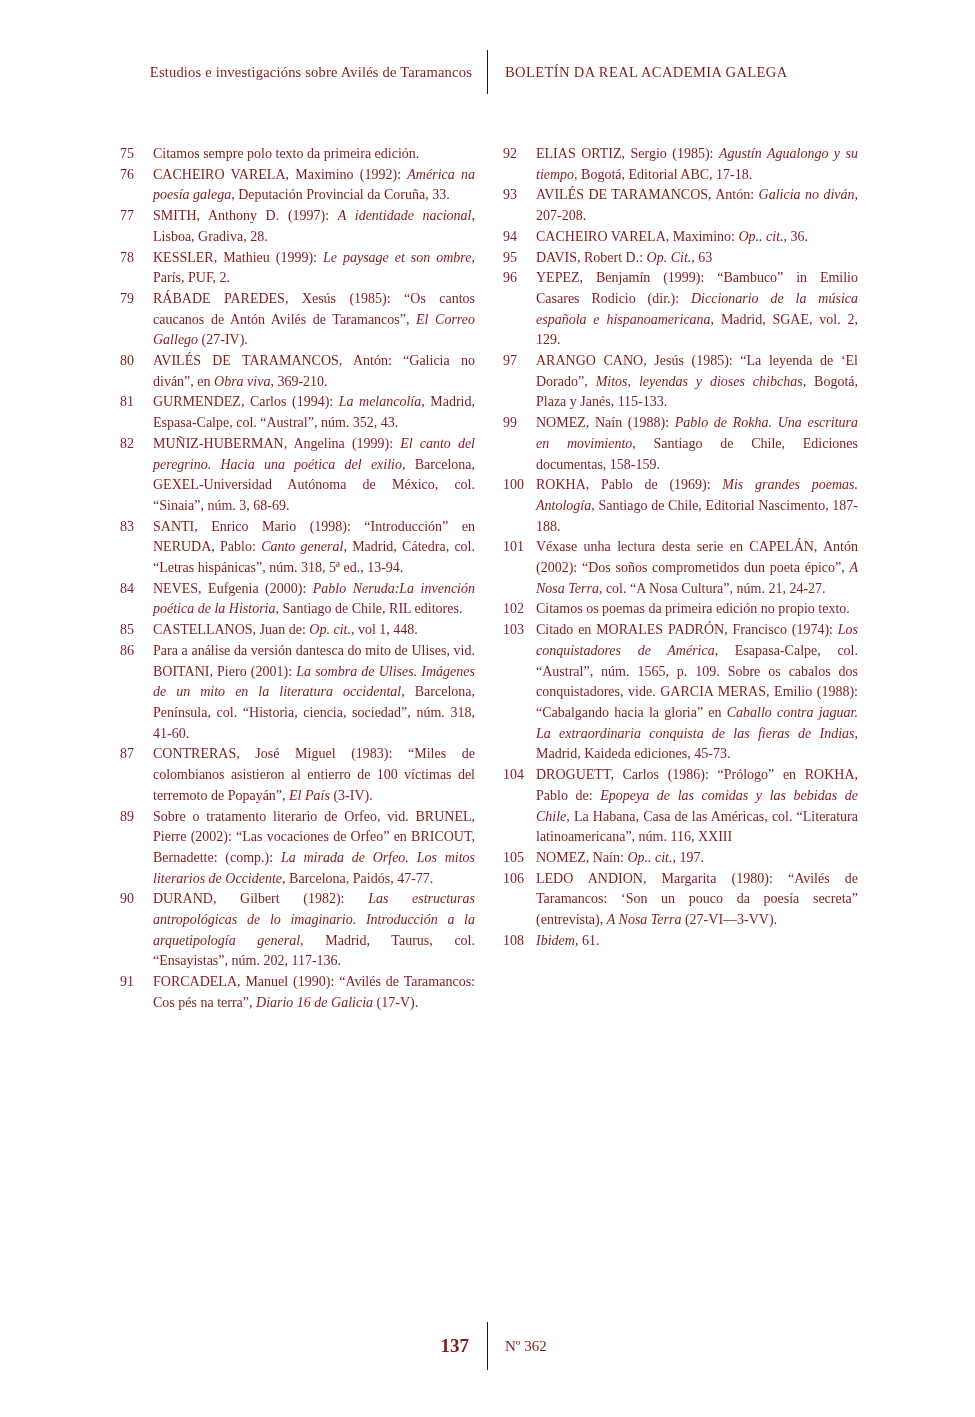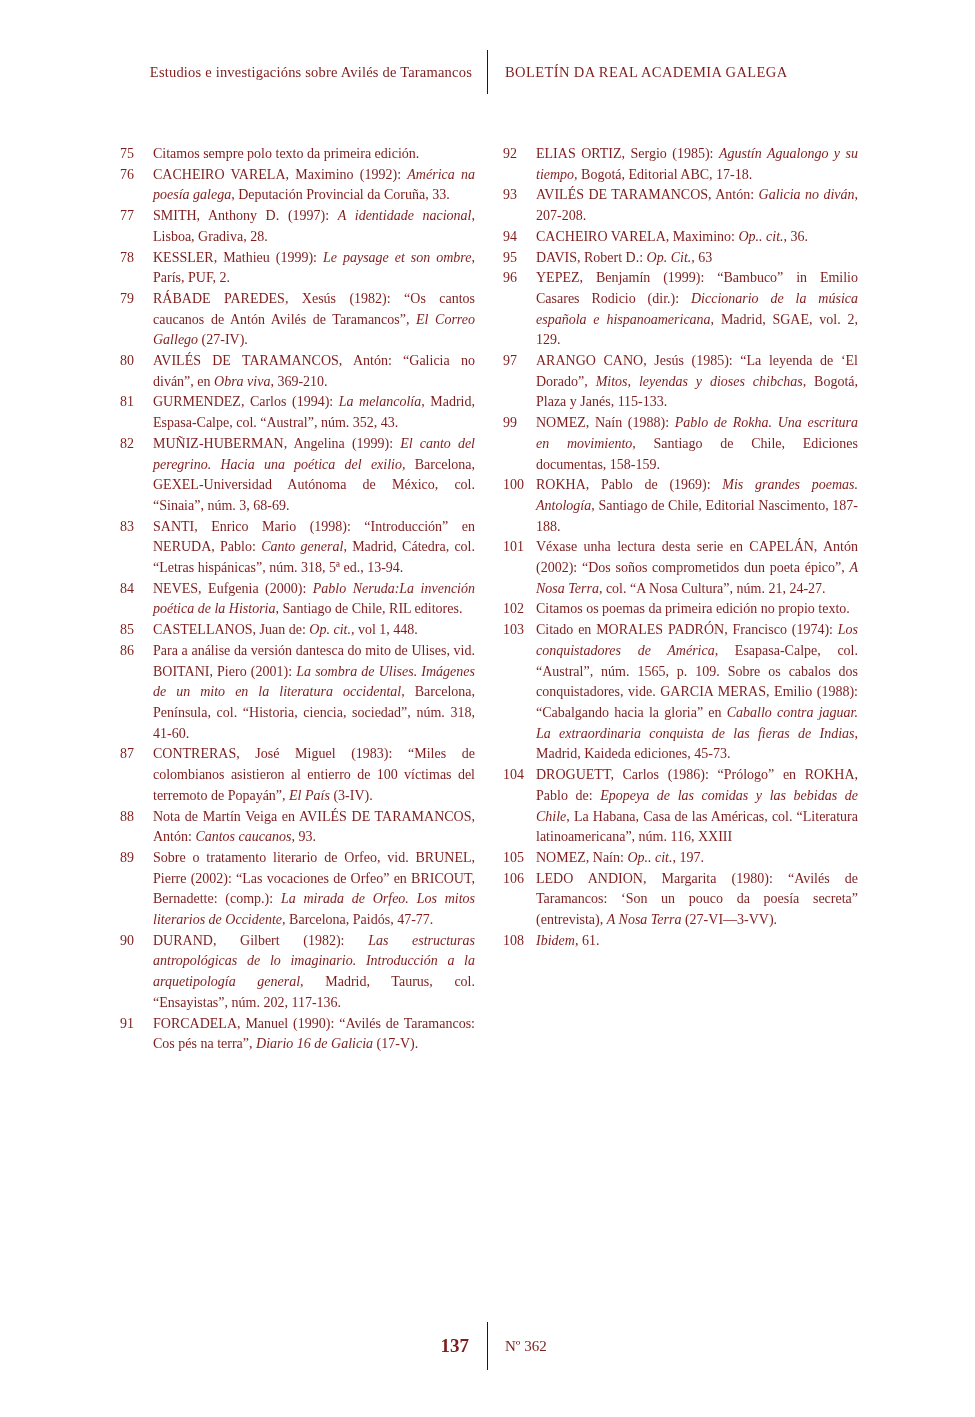--- a/index.html
+++ b/index.html
@@ -112,21 +112,21 @@
         <div class="note">
           <div class="note-num">77</div>
           <div class="note-body"><span>SMITH, Anthony D. (1997): </span><span class="it">A identidade nacional</span><span>, Lisboa, Gradiva, 28.</span></div>
         </div>
         <div class="note">
           <div class="note-num">78</div>
           <div class="note-body"><span>KESSLER, Mathieu (1999): </span><span class="it">Le paysage et son ombre</span><span>, París, PUF, 2.</span></div>
         </div>
         <div class="note">
           <div class="note-num">79</div>
-          <div class="note-body"><span>RÁBADE PAREDES, Xesús (1982): “Os cantos caucanos de Antón Avilés de Taramancos”, </span><span class="it">El Correo Gallego</span><span> (27-IV).</span></div>
+          <div class="note-body"><span>RÁBADE PAREDES, Xesús (1985): “Os cantos caucanos de Antón Avilés de Taramancos”, </span><span class="it">El Correo Gallego</span><span> (27-IV).</span></div>
         </div>
         <div class="note">
           <div class="note-num">80</div>
           <div class="note-body"><span>AVILÉS DE TARAMANCOS, Antón: “Galicia no diván”, en </span><span class="it">Obra viva</span><span>, 369-210.</span></div>
         </div>
         <div class="note">
           <div class="note-num">81</div>
           <div class="note-body"><span>GURMENDEZ, Carlos (1994): </span><span class="it">La melancolía</span><span>, Madrid, Espasa-Calpe, col. “Austral”, núm. 352, 43.</span></div>
         </div>
         <div class="note">
@@ -145,24 +145,20 @@
           <div class="note-num">85</div>
           <div class="note-body"><span>CASTELLANOS, Juan de: </span><span class="it">Op. cit.</span><span>, vol 1, 448.</span></div>
         </div>
         <div class="note">
           <div class="note-num">86</div>
           <div class="note-body"><span>Para a análise da versión dantesca do mito de Ulises, vid. BOITANI, Piero (2001): </span><span class="it">La sombra de Ulises. Imágenes de un mito en la literatura occidental</span><span>, Barcelona, Península, col. “Historia, ciencia, sociedad”, núm. 318, 41-60.</span></div>
         </div>
         <div class="note">
           <div class="note-num">87</div>
           <div class="note-body"><span>CONTRERAS, José Miguel (1983): “Miles de colombianos asistieron al entierro de 100 víctimas del terremoto de Popayán”, </span><span class="it">El País</span><span> (3-IV).</span></div>
-        </div>
-        <div class="note">
-          <div class="note-num">88</div>
-          <div class="note-body"><span>Nota de Martín Veiga en AVILÉS DE TARAMANCOS, Antón: </span><span class="it">Cantos caucanos</span><span>, 93.</span></div>
         </div>
         <div class="note">
           <div class="note-num">89</div>
           <div class="note-body"><span>Sobre o tratamento literario de Orfeo, vid. BRUNEL, Pierre (2002): “Las vocaciones de Orfeo” en BRICOUT, Bernadette: (comp.): </span><span class="it">La mirada de Orfeo. Los mitos literarios de Occidente</span><span>, Barcelona, Paidós, 47-77.</span></div>
         </div>
         <div class="note">
           <div class="note-num">90</div>
           <div class="note-body"><span>DURAND, Gilbert (1982): </span><span class="it">Las estructuras antropológicas de lo imaginario. Introducción a la arquetipología general</span><span>, Madrid, Taurus, col. “Ensayistas”, núm. 202, 117-136.</span></div>
         </div>
         <div class="note">

